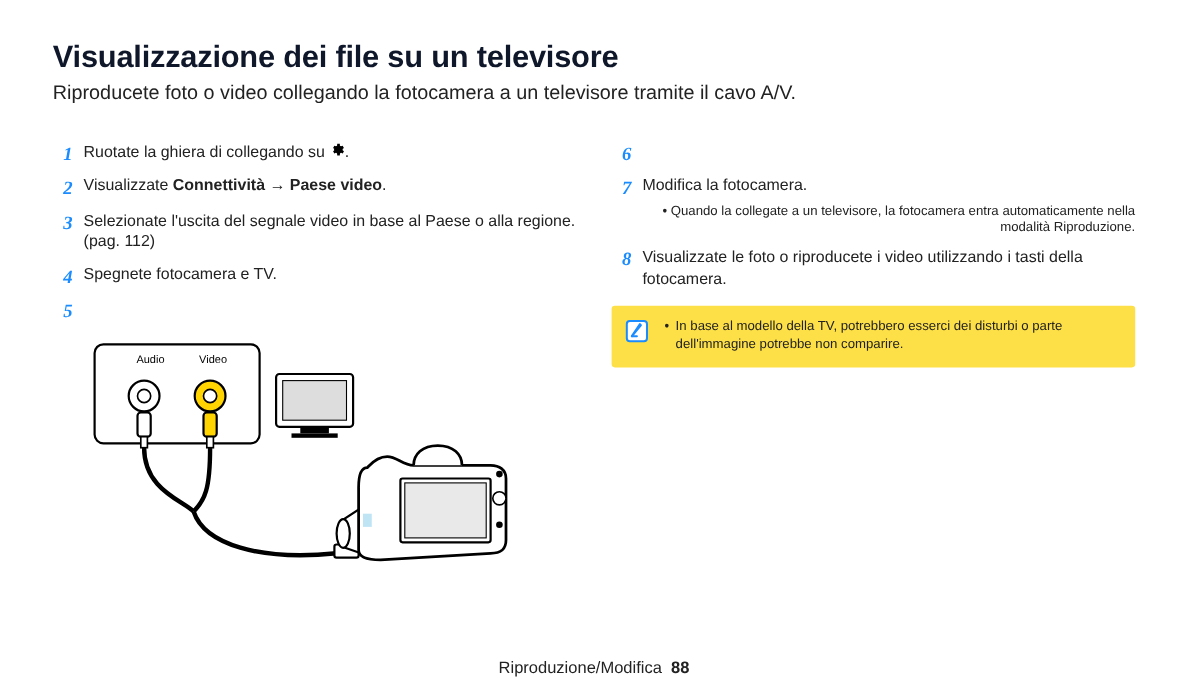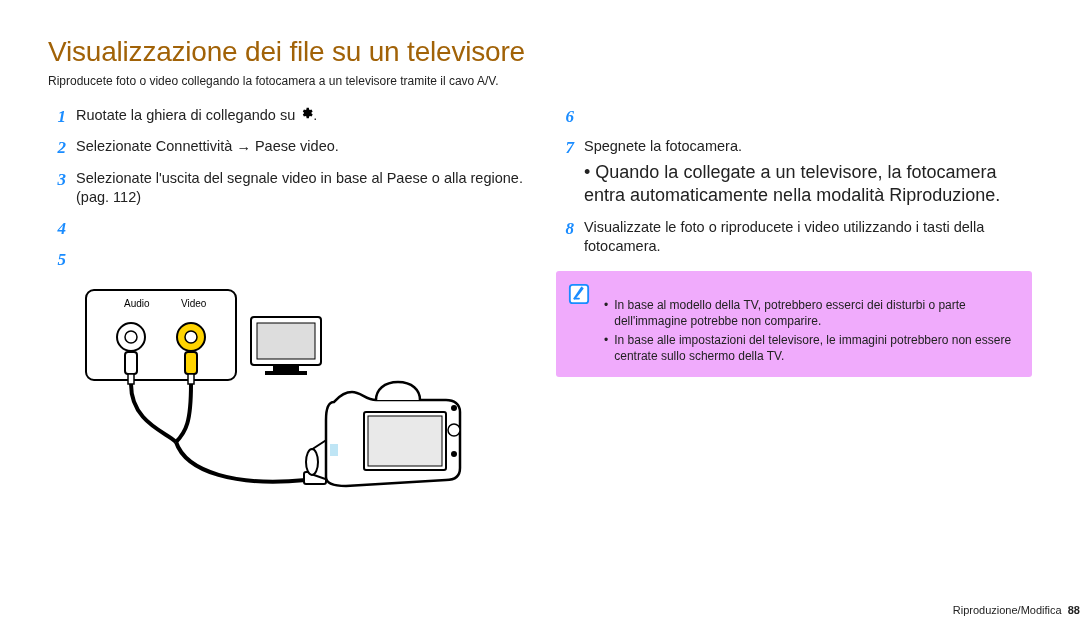--- a/index.html
+++ b/index.html
@@ -1,35 +1,35 @@
 <!DOCTYPE html>
 <html><head>
 <meta charset="utf-8">
 <style>
   * { margin: 0; padding: 0; box-sizing: border-box; }
   html, body { width: 1080px; height: 630px; font-family: "Segoe UI", Arial, sans-serif; background: #fff; color: #222; }
   .page { padding: 36px 48px 10px 48px; position: relative; height: 100%; }
-  .title { color: #a16207; font-weight: 400; font-size: 28px; margin-bottom: 6px; letter-spacing: -0.2px; }
-  .subtitle { font-size: 12px; margin-bottom: 18px; }
+  .title { color: #0f172a; font-weight: 700; font-size: 28px; margin-bottom: 6px; letter-spacing: -0.2px; }
+  .subtitle { font-size: 18px; margin-bottom: 34px; }
   .columns { display: flex; gap: 32px; }
   .col { flex: 1; }
   .step { display: flex; gap: 10px; margin-bottom: 10px; align-items: flex-start; }
   .step-num { color: #1a8cff; font-style: italic; font-weight: 600; font-size: 17px; width: 18px; text-align: right; flex-shrink: 0; line-height: 1.25; font-family: Georgia, serif; }
   .step-text { font-size: 14.5px; line-height: 1.35; }
-  .step-sub { font-size: 18px; margin-top: 4px; line-height: 1.3; }
+  .step-sub { font-size: 12px; margin-top: 4px; line-height: 1.3; text-align: right; }
   .step-sub::before { content: "• "; }
-  .bold-inline { font-weight: 400; }
+  .bold-inline { font-weight: 700; }
   .arrow { font-weight: 400; }
   .gear-icon { display: inline-block; }
   .diagram { margin-top: 12px; margin-left: 28px; }
-  .note-box { background: #f0abfc; border-radius: 3px; padding: 26px 14px 10px 48px; margin-top: 14px; font-size: 12px; line-height: 1.35; position: relative; }
+  .note-box { background: #fde047; border-radius: 3px; padding: 10px 14px 10px 48px; margin-top: 14px; font-size: 12px; line-height: 1.35; position: relative; }
   .note-icon { position: absolute; left: 12px; top: 12px; width: 22px; height: 22px; }
   .note-item { display: flex; gap: 6px; margin-bottom: 3px; }
   .note-item::before { content: "•"; flex-shrink: 0; }
-  .footer { position: absolute; bottom: 14px; left: 0; right: 0; text-align: right; font-size: 11px; color: #222; }
+  .footer { position: absolute; bottom: 14px; left: 0; right: 0; text-align: center; font-size: 15px; color: #222; }
   .page-num { font-weight: 700; }
   .port-label { font-size: 10px; font-family: Arial; }
 </style>
 </head>
 <body>
 
 <div class="page">
 
   <h1 class="title">Visualizzazione dei file su un televisore</h1>
   <p class="subtitle">Riproducete foto o video collegando la fotocamera a un televisore tramite il cavo A/V.</p>
@@ -43,31 +43,32 @@
         <div class="step-text">
           <span>Ruotate la ghiera di collegando su </span><span class="gear-icon"><svg width="14" height="14" viewBox="0 0 24 24">
                 <path fill="#000" d="M12 8a4 4 0 100 8 4 4 0 000-8zm9.4 4a7.7 7.7 0 00-.1-1l2.1-1.6-2-3.5-2.5 1a7.6 7.6 0 00-1.7-1L17 3h-4l-.3 2.9a7.6 7.6 0 00-1.7 1l-2.5-1-2 3.5L8.6 11a7.7 7.7 0 000 2l-2.1 1.6 2 3.5 2.5-1a7.6 7.6 0 001.7 1L13 21h4l.3-2.9a7.6 7.6 0 001.7-1l2.5 1 2-3.5-2.1-1.6c.1-.3.1-.7.1-1z"></path>
               </svg></span><span>.</span>
         </div>
       </div>
 
       <div class="step">
         <div class="step-num">2</div>
         <div class="step-text">
-          <span>Selezionate </span><span class="bold-inline">Connettività</span><span class="arrow"> → </span><span class="bold-inline">Paese video</span><span>.</span>
+          <span>Visualizzate </span><span class="bold-inline">Connettività</span><span class="arrow"> → </span><span class="bold-inline">Paese video</span><span>.</span>
         </div>
       </div>
 
       <div class="step">
         <div class="step-num">3</div>
         <div class="step-text">Selezionate l'uscita del segnale video in base al Paese o alla regione. (pag. 112)</div>
       </div>
 
       <div class="step">
         <div class="step-num">4</div>
+        <div class="step-text">Spegnete fotocamera e TV.</div>
       </div>
 
       <div class="step">
         <div class="step-num">5</div>
       </div>
 
       <div class="diagram">
         <svg width="420" height="250" viewBox="0 0 420 250">
 
           <rect x="10" y="8" width="150" height="90" rx="8" fill="#fff" stroke="#000" stroke-width="2"></rect>
@@ -126,44 +127,41 @@
 
     <div class="col">
 
       <div class="step">
         <div class="step-num">6</div>
       </div>
 
       <div class="step">
         <div class="step-num">7</div>
         <div class="step-text">
-          <span>Spegnete la fotocamera.</span>
+          <span>Modifica la fotocamera.</span>
           <div class="step-sub">Quando la collegate a un televisore, la fotocamera entra automaticamente nella modalità Riproduzione.</div>
         </div>
       </div>
 
       <div class="step">
         <div class="step-num">8</div>
         <div class="step-text">Visualizzate le foto o riproducete i video utilizzando i tasti della fotocamera.</div>
       </div>
 
       <div class="note-box">
         <span class="note-icon">
           <svg width="22" height="22" viewBox="0 0 24 24">
             <rect x="2" y="2" width="20" height="20" rx="3" fill="#fff" stroke="#1a8cff" stroke-width="2"></rect>
             <path d="M7 17 L15 5 M8 16 C11 12 13 10 16 6" stroke="#1a8cff" stroke-width="2" fill="none" stroke-linecap="round"></path>
             <rect x="6" y="16" width="7" height="2" rx="1" fill="#1a8cff"></rect>
           </svg>
         </span>
         <div class="note-item">
             <span>In base al modello della TV, potrebbero esserci dei disturbi o parte dell'immagine potrebbe non comparire.</span>
           </div>
-        <div class="note-item">
-            <span>In base alle impostazioni del televisore, le immagini potrebbero non essere centrate sullo schermo della TV.</span>
-          </div>
       </div>
 
     </div>
 
   </div>
 
   <div class="footer">
     <span>Riproduzione/Modifica</span>&nbsp;&nbsp;<span class="page-num">88</span>
   </div>
 

